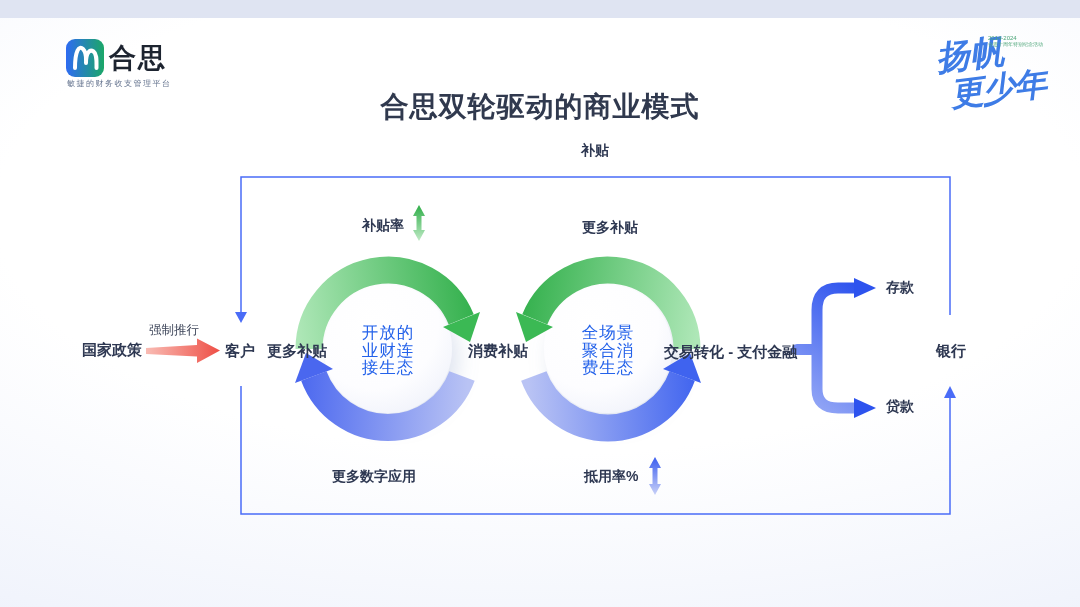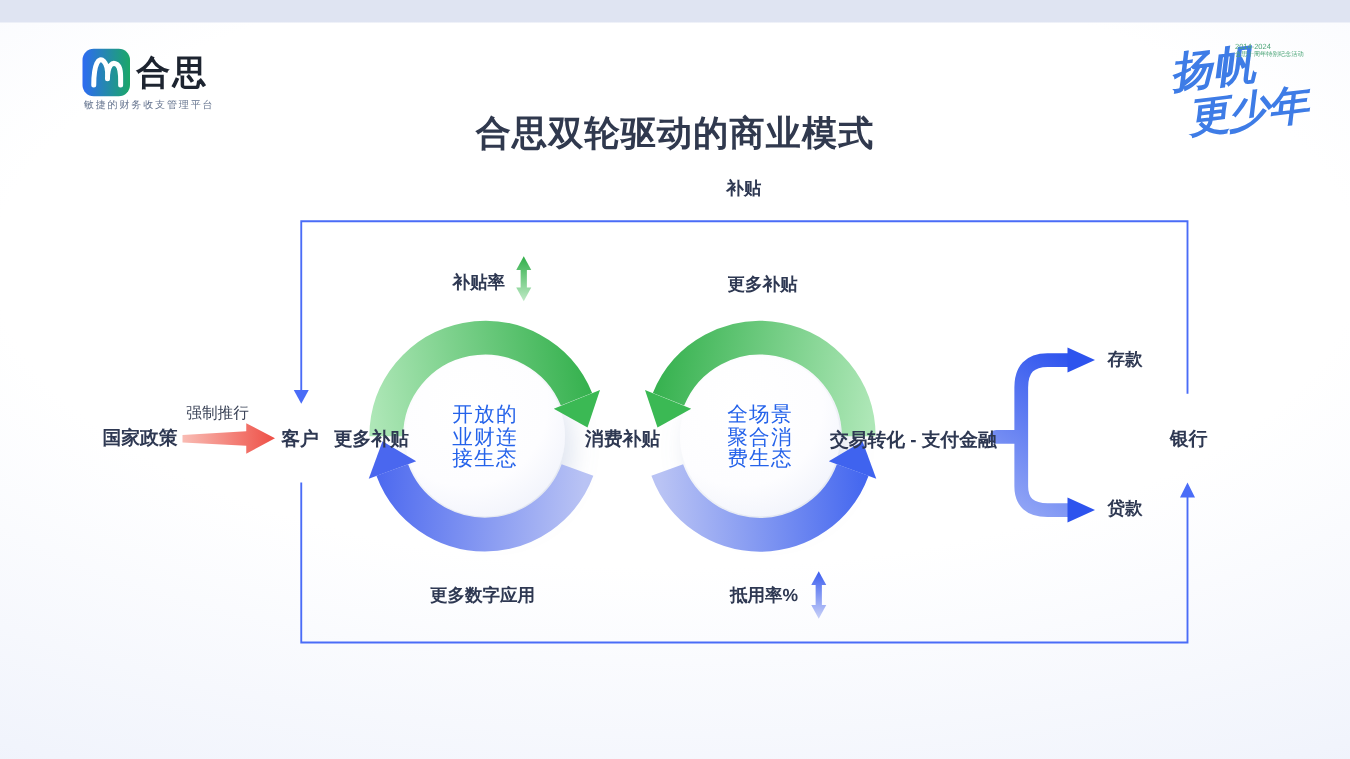--- a/index.html
+++ b/index.html
@@ -149,21 +149,21 @@
 
   <div class="lbl small center" style="left:495px;top:124px;width:200px;text-align:center;">补贴</div>
 
   <div class="lbl" style="left:82px;top:323px;">国家政策</div>
   <div class="policy-arrow-label">强制推行</div>
   <div class="lbl center" style="left:215px;top:324px;width:50px;">客户</div>
   <div class="lbl" style="left:267px;top:324px;">更多补贴</div>
 
   <div class="lbl small" style="left:362px;top:199px;">补贴率</div>
   <div class="lbl small" style="left:582px;top:201px;font-family:Liberation Serif, serif;">更多补贴</div>
-  <div class="lbl small" style="left:344px;top:450px;">更多数字应用</div>
+  <div class="lbl small" style="left:332px;top:450px;">更多数字应用</div>
   <div class="lbl small" style="left:584px;top:450px;">抵用率%</div>
 
   <div class="lbl" style="left:468px;top:324px;">消费补贴</div>
   <div class="lbl" style="left:664px;top:325px;">交易转化 - 支付金融</div>
 
   <div class="lbl small" style="left:886px;top:261px;">存款</div>
   <div class="lbl small" style="left:886px;top:380px;">贷款</div>
   <div class="lbl center" style="left:926px;top:324px;width:50px;">银行</div>
 
   <div class="ball-text" style="left:328px;top:306px;">

